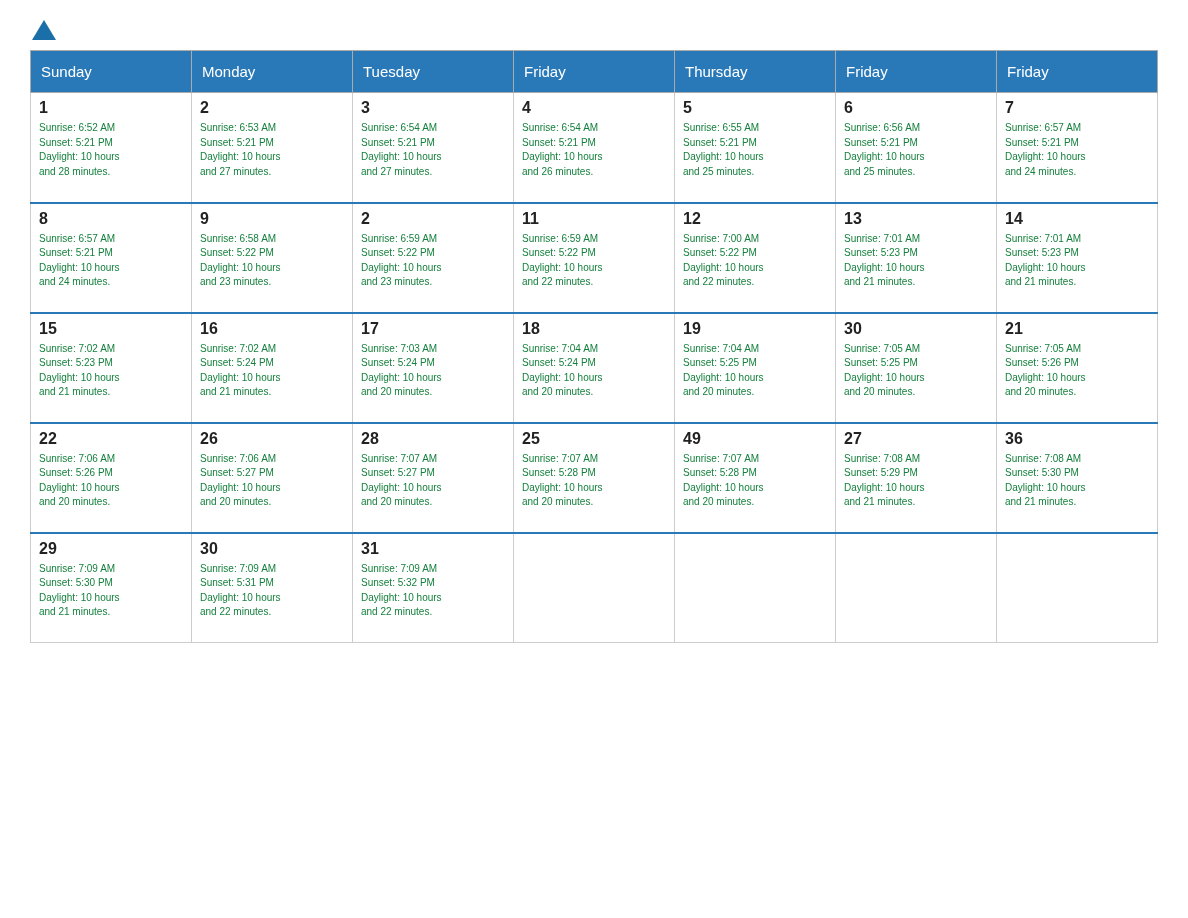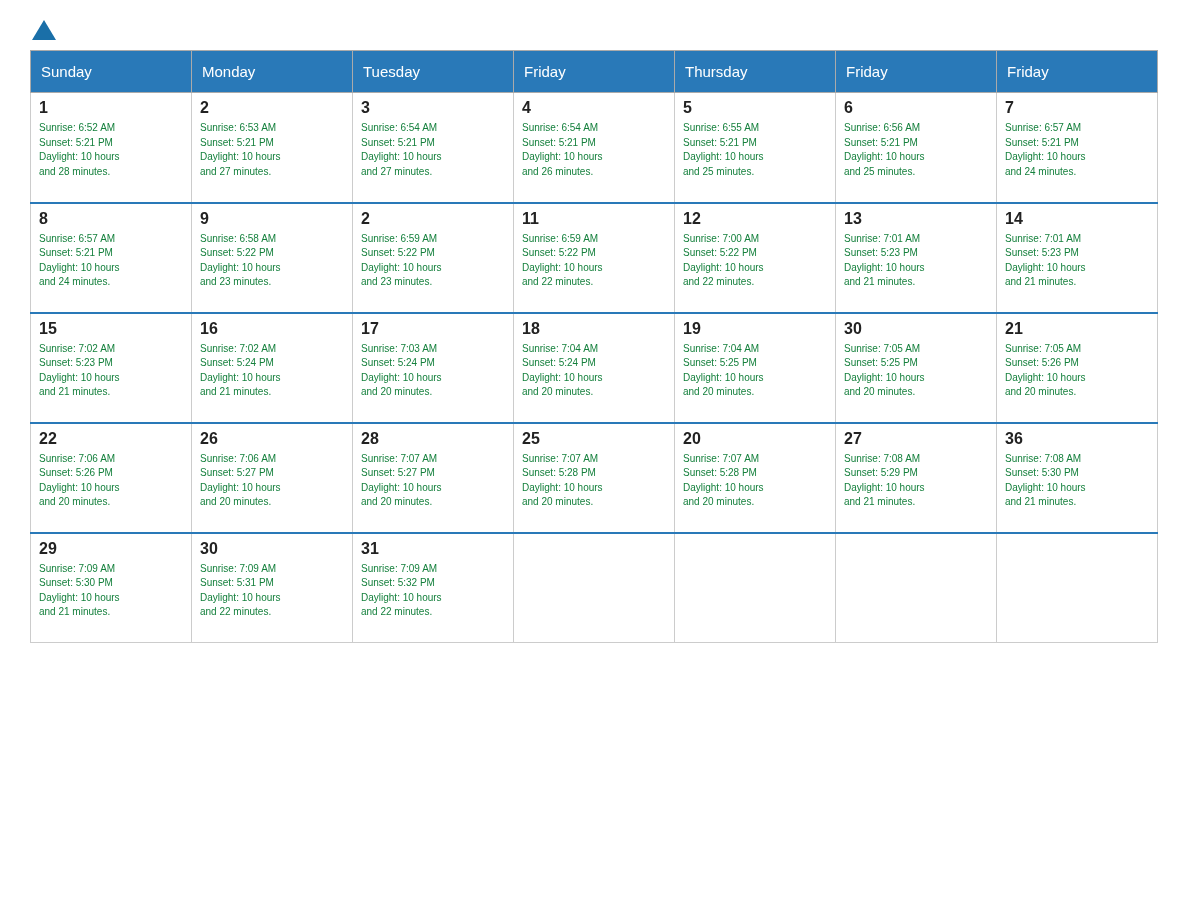--- a/index.html
+++ b/index.html
@@ -238,21 +238,21 @@
         </td>
         <td>
           <span class="day-number">28</span>
 <div class="day-info">Sunrise: 7:07 AM<br>Sunset: 5:27 PM<br>Daylight: 10 hours<br>and 20 minutes.</div>
         </td>
         <td>
           <span class="day-number">25</span>
 <div class="day-info">Sunrise: 7:07 AM<br>Sunset: 5:28 PM<br>Daylight: 10 hours<br>and 20 minutes.</div>
         </td>
         <td>
-          <span class="day-number">20</span>
+          <span class="day-number">49</span>
 <div class="day-info">Sunrise: 7:07 AM<br>Sunset: 5:28 PM<br>Daylight: 10 hours<br>and 20 minutes.</div>
         </td>
         <td>
           <span class="day-number">27</span>
 <div class="day-info">Sunrise: 7:08 AM<br>Sunset: 5:29 PM<br>Daylight: 10 hours<br>and 21 minutes.</div>
         </td>
         <td>
           <span class="day-number">36</span>
 <div class="day-info">Sunrise: 7:08 AM<br>Sunset: 5:30 PM<br>Daylight: 10 hours<br>and 21 minutes.</div>
         </td>

